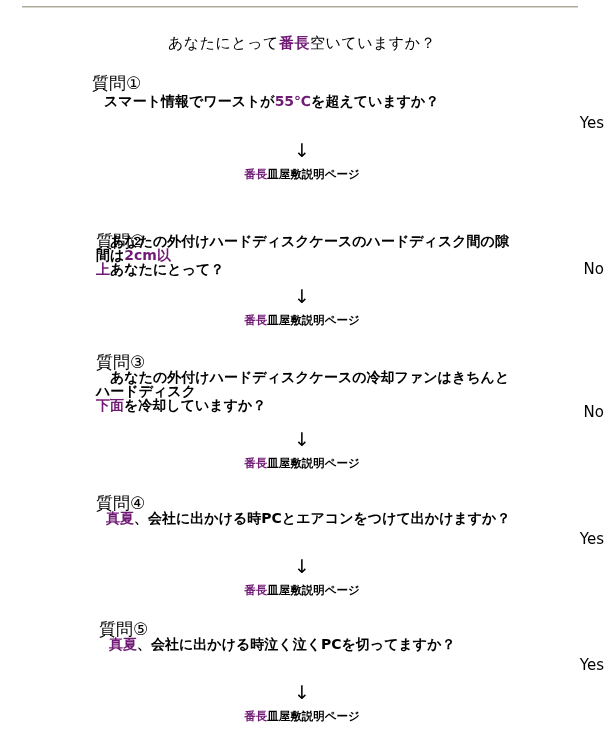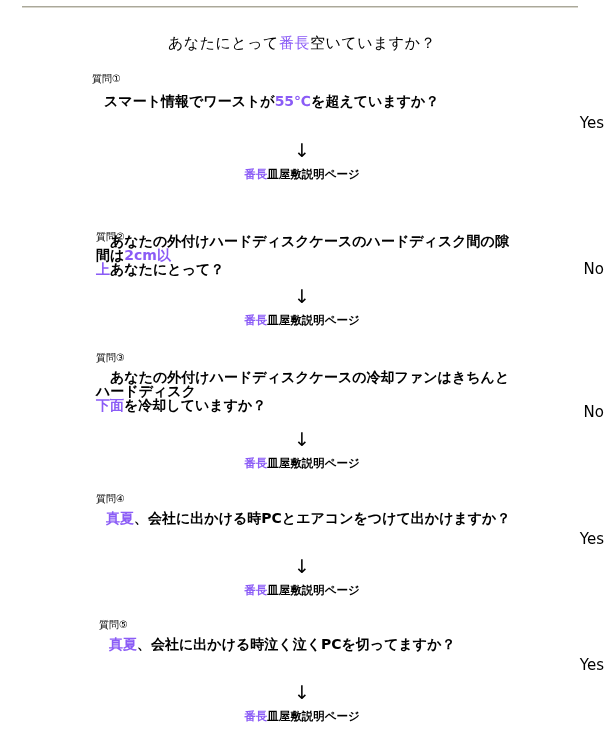--- a/index.html
+++ b/index.html
@@ -2,22 +2,22 @@
 <html><head>
 <meta charset="utf-8">
 <style>
   html, body { margin:0; padding:0; background:#ffffff; }
   body { width:604px; height:733px; position:relative; overflow:hidden;
          font-family:"DejaVu Sans", sans-serif; color:#000; }
   .rule { position:absolute; left:22px; top:6px; width:556px; height:1px;
           background:#aaa89a; border-bottom:1px solid #d8d6cc; }
   .title { position:absolute; left:0; width:604px; top:34px; text-align:center;
            font-size:15px; font-weight:normal; letter-spacing:0.5px; }
-  .red { color:#8b5cf6; }
-  .qlabel { position:absolute; font-size:10px; }
+  .red { color:#701a75;font-weight:bold; }
+  .qlabel { position:absolute; font-size:17px; }
   .qtext { position:absolute; font-size:14px; font-weight:bold; line-height:14px; }
   .answer { position:absolute; left:0; width:604px; text-align:right; font-size:15px; }
   .arrow { position:absolute; left:0; width:604px; text-align:center; font-size:19px; line-height:20px; }
   .link { position:absolute; left:0; width:604px; text-align:center; font-size:11.5px; font-weight:bold; }
   .link span { cursor:pointer; }
 </style>
 </head>
 <body>
 
 <div class="rule"></div>

